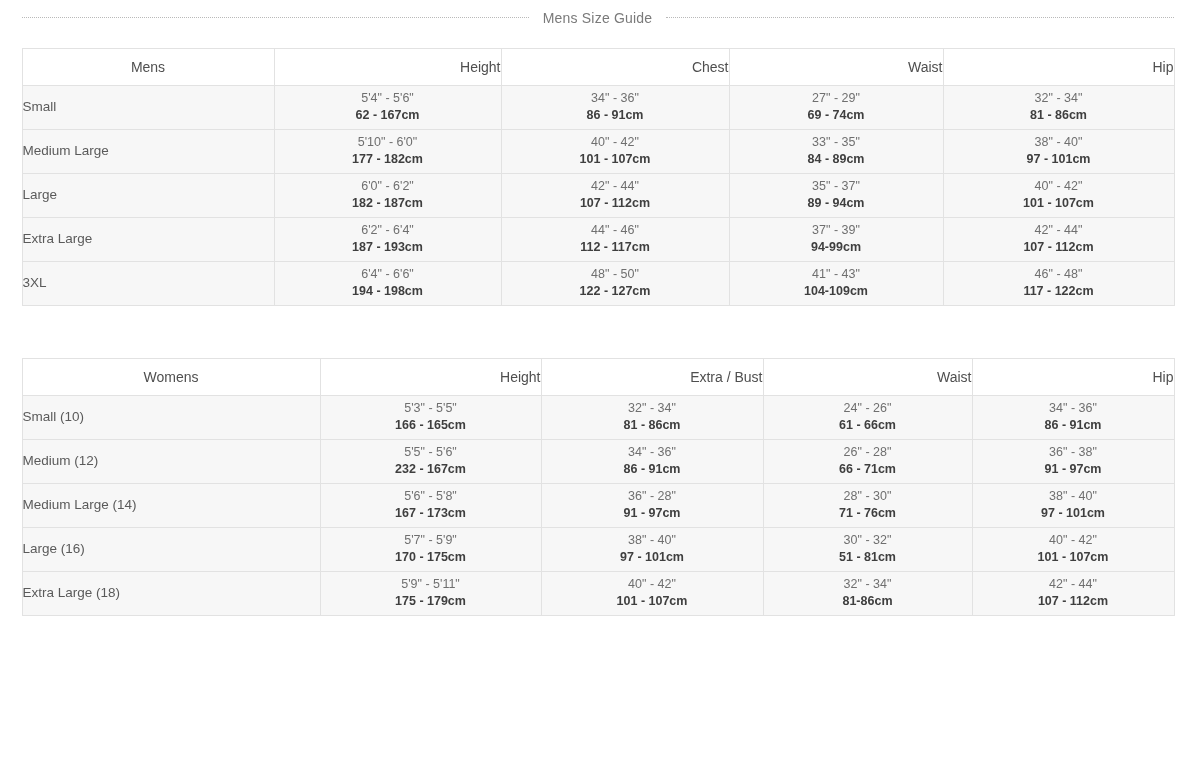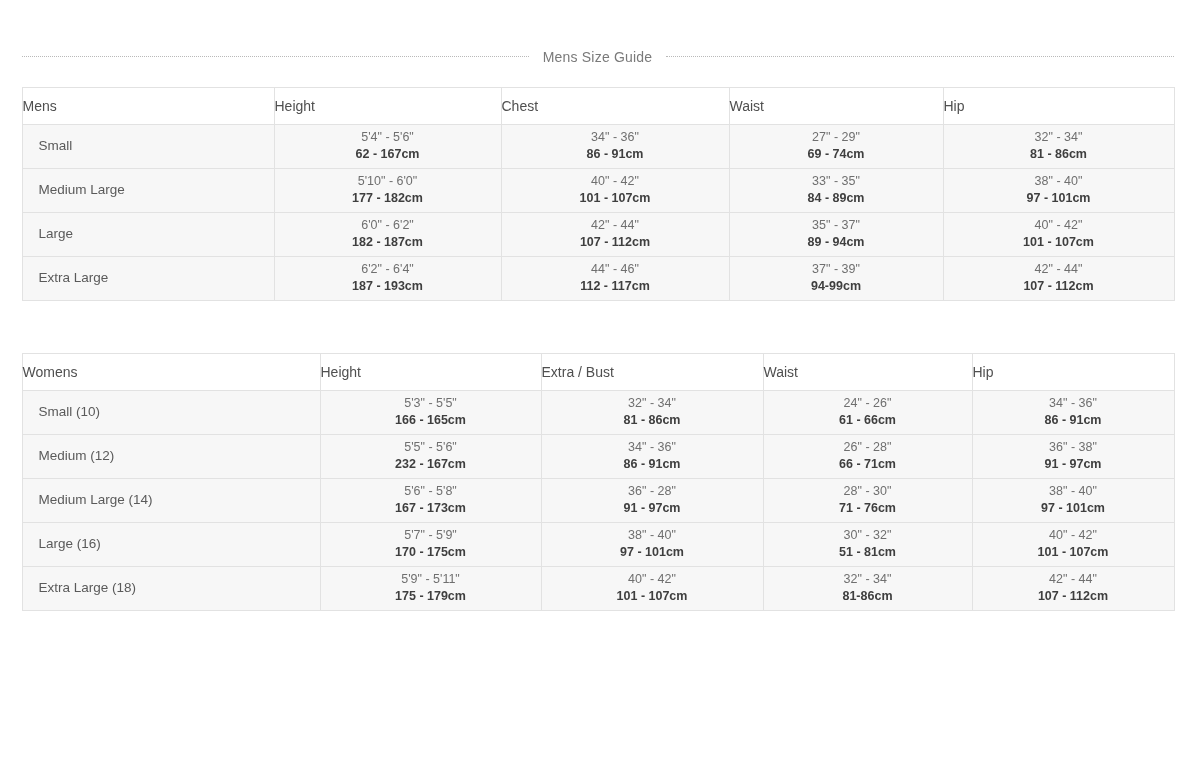--- a/index.html
+++ b/index.html
@@ -13,21 +13,20 @@
     font-family: "Liberation Sans", sans-serif;
     color: #555555;
     -webkit-font-smoothing: antialiased;
     overflow: hidden;
   }
   .page {
     width: 1195px;
     height: 619px;
     position: relative;
     box-sizing: border-box;
-    margin-top: 39px;
   }
 
   
   .divider {
     display: flex;
     align-items: center;
     width: 1152px;
     margin: 0 auto;
     padding-top: 10px;
   }
@@ -62,39 +61,38 @@
     padding: 0;
     vertical-align: middle;
   }
   
   table.size-table thead th {
     height: 36px;
     font-weight: normal;
     font-size: 14px;
     color: #4f4f4f;
     background: #ffffff;
-    text-align: left;
+    text-align: right;
   }
   table.size-table thead th.first {
-    text-align: left;
+    text-align: center;
   }
   
   table.size-table tbody tr {
     background: #f7f7f7;
   }
   table.size-table tbody td {
     height: 43px;
     text-align: center;
     font-size: 12.5px;
     line-height: 1.25;
     color: #6b6b6b;
   }
   table.size-table tbody td.label {
     text-align: left;
-    padding-left: 16px;
     font-size: 13.5px;
     color: #5a5a5a;
   }
   .inches { display: block; color: #6f6f6f; font-size: 12.5px; }
   .cm { display: block; color: #3f3f3f; font-weight: bold; font-size: 12.5px; margin-top: 1px; }
 
   
   .mens col.c0 { width: 252px; }
   .mens col.c1 { width: 227px; }
   .mens col.c2 { width: 228px; }
@@ -209,20 +207,39 @@
             </td>
           <td>
               <span class="inches">37" - 39"</span>
               <span class="cm">94-99cm</span>
             </td>
           <td>
               <span class="inches">42" - 44"</span>
               <span class="cm">107 - 112cm</span>
             </td>
         </tr>
+        <tr>
+          <td class="label">3XL</td>
+          <td>
+              <span class="inches">6'4" - 6'6"</span>
+              <span class="cm">194 - 198cm</span>
+            </td>
+          <td>
+              <span class="inches">48" - 50"</span>
+              <span class="cm">122 - 127cm</span>
+            </td>
+          <td>
+              <span class="inches">41" - 43"</span>
+              <span class="cm">104-109cm</span>
+            </td>
+          <td>
+              <span class="inches">46" - 48"</span>
+              <span class="cm">117 - 122cm</span>
+            </td>
+        </tr>
       </tbody>
     </table>
   </div>
 
   <div class="section-gap"></div>
 
 
   <div class="table-wrap">
     <table class="size-table womens">
       <colgroup>

